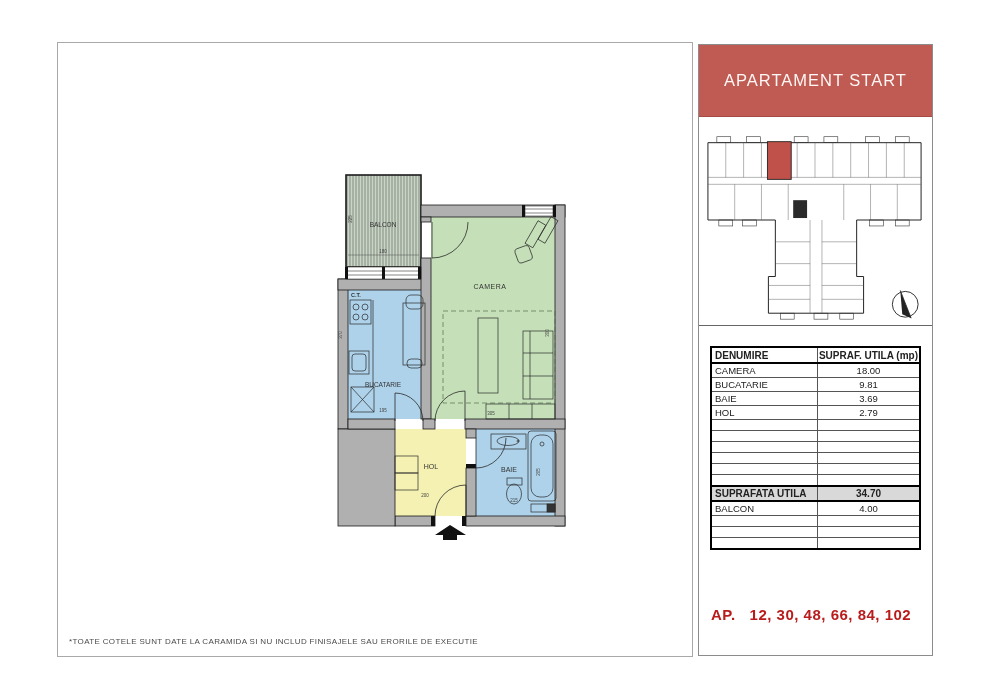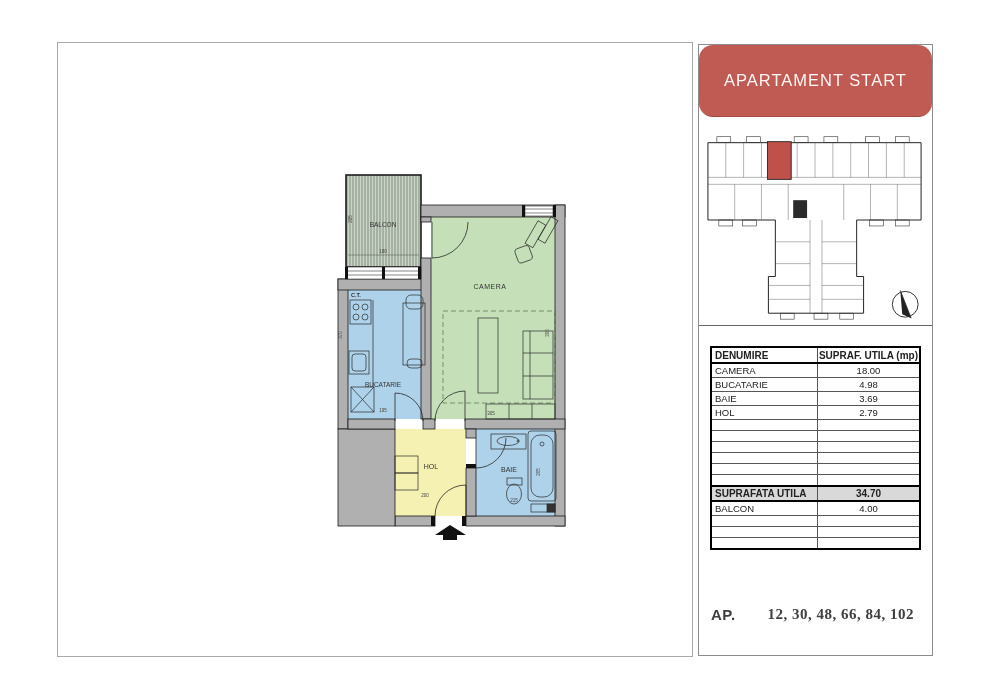--- a/index.html
+++ b/index.html
@@ -15,21 +15,21 @@
   .footer-note{
     position:absolute;left:11px;bottom:10px;font-size:8px;color:#4a4a4a;
     letter-spacing:.35px;white-space:nowrap;
   }
   .right-panel{
     position:absolute;left:698px;top:44px;width:235px;height:612px;
     border:1px solid #8c8c8c;background:#fff;box-sizing:border-box;
   }
   .panel-header{
     height:71px;background:#bf5b52;border-bottom:1px solid #a34b44;
-    display:flex;align-items:center;justify-content:center;border-radius:14px;
+    display:flex;align-items:center;justify-content:center;
   }
   .panel-title{color:#fdf6f4;font-size:16.5px;letter-spacing:1px;}
   .keyplan-wrap{height:208px;border-bottom:1px solid #666;position:relative;}
   .etaj-row{
     height:39px;border-bottom:1px solid #666;display:flex;align-items:center;
     justify-content:space-between;padding:0 11px;
   }
   .etaj-label,.corp-label{color:#b2433c;font-weight:bold;font-size:15px;letter-spacing:.5px;}
   .spec-table{
     margin:20px 11px 0 11px;width:211px;border-collapse:collapse;
@@ -40,23 +40,23 @@
   .spec-table tr.hdr td{font-weight:bold;font-size:10px;height:14px;border-bottom:2px solid #000;}
   .spec-table tr.data td{height:13px;}
   .spec-table tr.empty td{height:10px;}
   .spec-table tr.total td{
     height:13px;background:#d9d9d9;font-weight:bold;font-size:10px;
     border-top:2px solid #000;border-bottom:2px solid #000;
   }
   .col-name{width:102px;}
   .ap-row{
     position:absolute;left:12px;right:12px;top:561px;display:flex;align-items:center;
-    color:#404040;font-weight:bold;font-size:15px;letter-spacing:.5px;
-  }
-  .ap-num{margin-left:32px;font-family:Liberation Serif, serif;}
+    color:#b91c1c;font-weight:bold;font-size:15px;letter-spacing:.5px;
+  }
+  .ap-num{margin-left:14px;}
   text{font-family:"Liberation Sans", sans-serif;}
 </style>
 </head>
 <body>
 
 <div class="main-frame">
 
   <svg class="plan-svg" width="250" height="385" viewBox="0 0 250 385">
     <defs>
       <pattern id="stripes" width="3" height="6" patternUnits="userSpaceOnUse">
@@ -190,20 +190,21 @@
       <text x="14" y="172" transform="rotate(-90 14 172)">370</text>
       <text x="55" y="249">195</text>
       <text x="163" y="252">305</text>
       <text x="221" y="170" transform="rotate(-90 221 170)">300</text>
       <text x="97" y="334">200</text>
       <text x="186" y="339">215</text>
       <text x="212" y="309" transform="rotate(-90 212 309)">205</text>
     </g>
   </svg>
 
+  <div class="footer-note">*TOATE COTELE SUNT DATE LA CARAMIDA SI NU INCLUD FINISAJELE SAU ERORILE DE EXECUTIE</div>
 </div>
 
 <div class="right-panel">
 
   <div class="panel-header">
     <span class="panel-title">APARTAMENT START</span>
   </div>
 
   <div class="keyplan-wrap">
     <svg width="233" height="208" viewBox="0 0 235 208">
@@ -272,21 +273,21 @@
         <tr class="hdr">
       <td class="col-name">DENUMIRE</td>
       <td class="val">SUPRAF. UTILA (mp)</td>
     </tr>
     <tr class="data">
       <td>CAMERA</td>
       <td class="val">18.00</td>
     </tr>
     <tr class="data">
       <td>BUCATARIE</td>
-      <td class="val">4.98</td>
+      <td class="val">9.81</td>
     </tr>
     <tr class="data">
       <td>BAIE</td>
       <td class="val">3.69</td>
     </tr>
     <tr class="data">
       <td>HOL</td>
       <td class="val">2.79</td>
     </tr>
     <tr class="empty">

